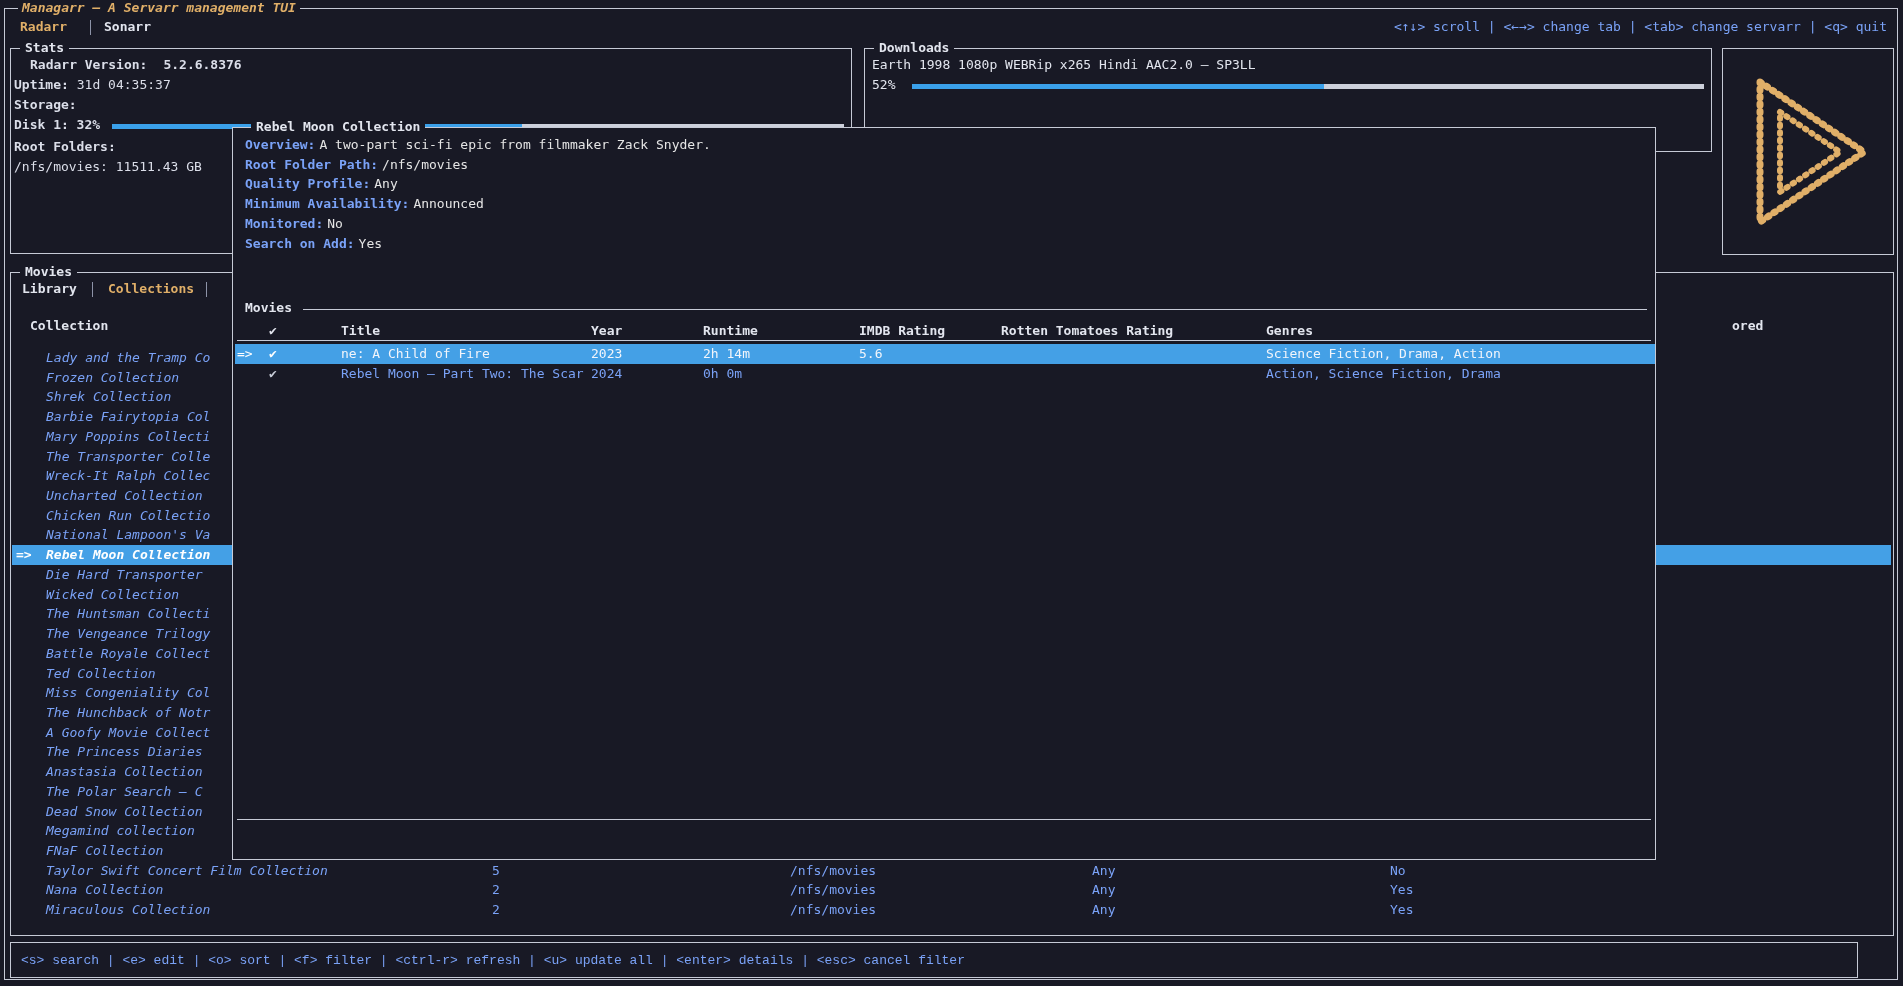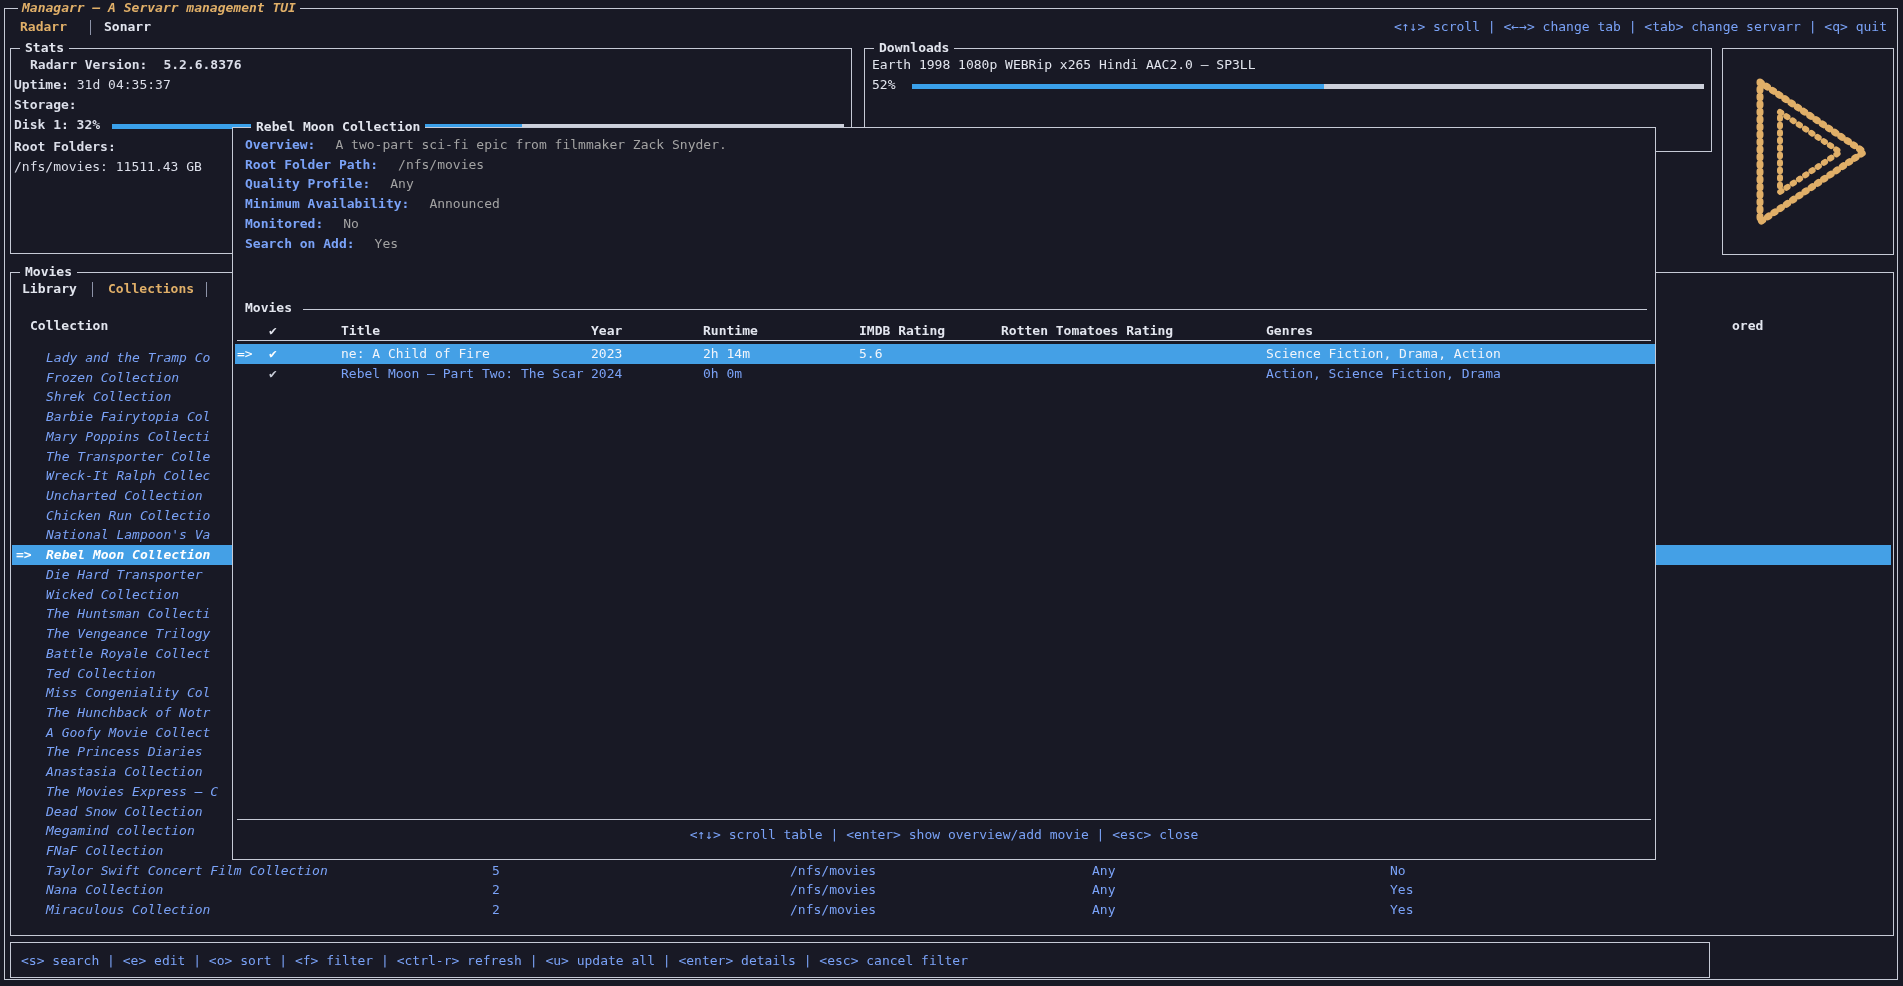--- a/index.html
+++ b/index.html
@@ -37,21 +37,21 @@
   .coll-row .c-quality { left:1080px; }
   .coll-row .c-flag { left:1378px; }
   .coll-row.selected { background:#44a0e6; color:#ffffff; font-weight:700; }
 
   
   .popup { position:absolute; left:232px; top:127px; width:1424px; height:733px;
            background:#181925; border:1px solid #c6cad6; z-index:10; }
   .fields { position:absolute; left:12px; top:7px; }
   .field-row { height:19.72px; line-height:19.72px; white-space:pre; }
   .f-label { color:#7aa2f7; font-weight:700; }
-  .f-value { margin-left:20px; color:#a3a3a3; }
+  .f-value { margin-left:4px; color:#e5e5e5; }
 
   .movie-head, .movie-row { position:relative; height:19.72px; line-height:19.72px; white-space:pre; }
   .movie-head { color:#e2e5ee; font-weight:700; }
   .movie-row { color:#7aa2f7; }
   .movie-head span, .movie-row span { position:absolute; top:0; }
   .mc-marker { left:2px; color:#ffffff; }
   .mc-check { left:34px; }
   .mc-title { left:62px;margin-left:44px; }
   .mc-year { left:356px; }
   .mc-runtime { left:468px; }
@@ -59,22 +59,22 @@
   .mc-rotten { left:766px; }
   .mc-genres { left:1031px; }
   .movie-row .mc-check { color:#c8cdd9; }
   .movie-row.selected { background:#44a0e6; color:#f2f5fb; }
   .movie-row.selected .mc-check { color:#ffffff; }
   .movie-head-wrap { position:absolute; left:2px; top:193px; width:1420px; }
   .movie-rows { position:absolute; left:2px; top:216px; width:1420px; }
   .popup-help { position:absolute; left:0; top:699px; width:100%; text-align:center;
                 color:#7aa2f7; white-space:pre; }
 
-  .footer-box { position:absolute; left:10px; top:942px; width:1700px; height:36px;
-                border:1px solid #c6cad6; display:flex; align-items:center; padding-left:10px; }
+  .footer-box { position:absolute; left:10px; top:942px; width:1848px; height:36px;
+                border:1px solid #c6cad6; display:flex; align-items:center; padding-left:10px;font-family:Liberation Mono, monospace; }
   .logo-box { position:absolute; left:1722px; top:48px; width:172px; height:207px;
               border:1px solid #c6cad6; display:flex; align-items:center; justify-content:center; }
 </style>
 </head>
 <body>
 
 <div class="screen">
 
   <div class="panel" style="left:4px; top:8px; width:1894px; height:972px;"></div>
   <div class="abs orange italic bold" style="left:18px; top:0; background:#181925; padding:0 4px;">Managarr – A Servarr management TUI</div>
@@ -163,21 +163,21 @@
       <div class="coll-row"><span class="marker"></span><span class="c-name">Miss Congeniality Col</span><span class="c-count"></span><span class="c-root"></span><span class="c-quality"></span><span class="c-flag"></span></div>
 
       <div class="coll-row"><span class="marker"></span><span class="c-name">The Hunchback of Notr</span><span class="c-count"></span><span class="c-root"></span><span class="c-quality"></span><span class="c-flag"></span></div>
 
       <div class="coll-row"><span class="marker"></span><span class="c-name">A Goofy Movie Collect</span><span class="c-count"></span><span class="c-root"></span><span class="c-quality"></span><span class="c-flag"></span></div>
 
       <div class="coll-row"><span class="marker"></span><span class="c-name">The Princess Diaries</span><span class="c-count"></span><span class="c-root"></span><span class="c-quality"></span><span class="c-flag"></span></div>
 
       <div class="coll-row"><span class="marker"></span><span class="c-name">Anastasia Collection</span><span class="c-count"></span><span class="c-root"></span><span class="c-quality"></span><span class="c-flag"></span></div>
 
-      <div class="coll-row"><span class="marker"></span><span class="c-name">The Movies Express – C</span><span class="c-count"></span><span class="c-root"></span><span class="c-quality"></span><span class="c-flag"></span></div>
+      <div class="coll-row"><span class="marker"></span><span class="c-name">The Polar Search – C</span><span class="c-count"></span><span class="c-root"></span><span class="c-quality"></span><span class="c-flag"></span></div>
 
       <div class="coll-row"><span class="marker"></span><span class="c-name">Dead Snow Collection</span><span class="c-count"></span><span class="c-root"></span><span class="c-quality"></span><span class="c-flag"></span></div>
 
       <div class="coll-row"><span class="marker"></span><span class="c-name">Megamind collection</span><span class="c-count"></span><span class="c-root"></span><span class="c-quality"></span><span class="c-flag"></span></div>
 
       <div class="coll-row"><span class="marker"></span><span class="c-name">FNaF Collection</span><span class="c-count"></span><span class="c-root"></span><span class="c-quality"></span><span class="c-flag"></span></div>
 
       <div class="coll-row"><span class="marker"></span><span class="c-name">Taylor Swift Concert Film Collection</span><span class="c-count">5</span><span class="c-root">/nfs/movies</span><span class="c-quality">Any</span><span class="c-flag">No</span></div>
 
       <div class="coll-row"><span class="marker"></span><span class="c-name">Nana Collection</span><span class="c-count">2</span><span class="c-root">/nfs/movies</span><span class="c-quality">Any</span><span class="c-flag">Yes</span></div>
@@ -212,20 +212,19 @@
     <div class="hline" style="left:4px; right:4px; top:212px;"></div>
 
     <div class="movie-rows">
 
         <div class="movie-row selected"><span class="mc-marker">=&gt;</span><span class="mc-check">✔</span><span class="mc-title">ne: A Child of Fire</span><span class="mc-year">2023</span><span class="mc-runtime">2h 14m</span><span class="mc-imdb">5.6</span><span class="mc-rotten"></span><span class="mc-genres">Science Fiction, Drama, Action</span></div>
 
         <div class="movie-row"><span class="mc-marker"></span><span class="mc-check">✔</span><span class="mc-title">Rebel Moon – Part Two: The Scar</span><span class="mc-year">2024</span><span class="mc-runtime">0h 0m</span><span class="mc-imdb"></span><span class="mc-rotten"></span><span class="mc-genres">Action, Science Fiction, Drama</span></div>
       </div>
 
     <div class="hline" style="left:4px; right:4px; top:691px;"></div>
-    <div class="popup-help">&lt;↑↓&gt; scroll table | &lt;enter&gt; show overview/add movie | &lt;esc&gt; close</div>
   </div>
 
   <div class="footer-box">
     <span class="blue" style="white-space:pre;">&lt;s&gt; search | &lt;e&gt; edit | &lt;o&gt; sort | &lt;f&gt; filter | &lt;ctrl-r&gt; refresh | &lt;u&gt; update all | &lt;enter&gt; details | &lt;esc&gt; cancel filter</span>
   </div>
 
 </div>
 
 </body></html>

